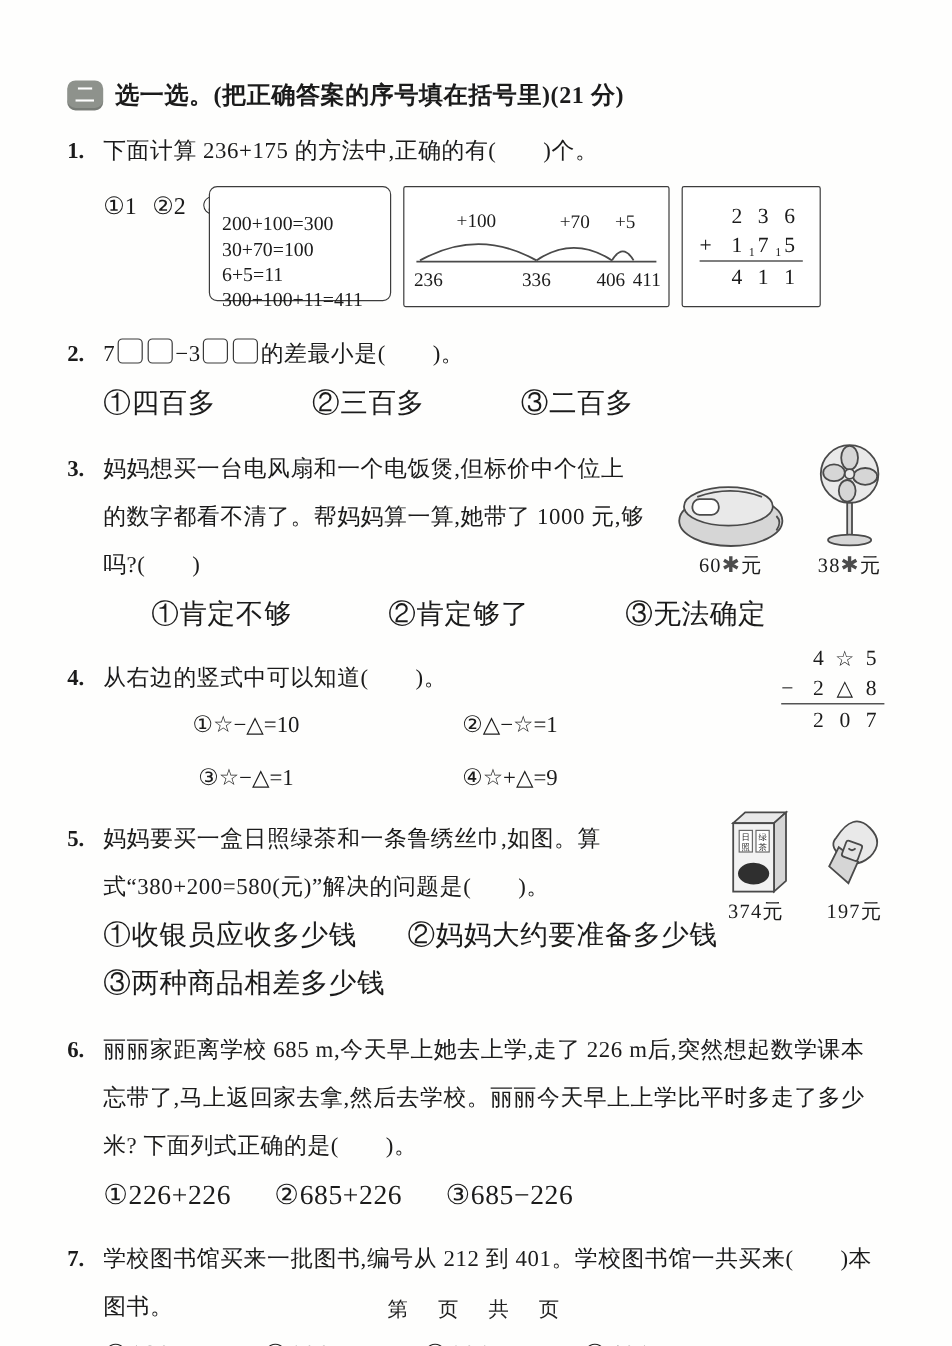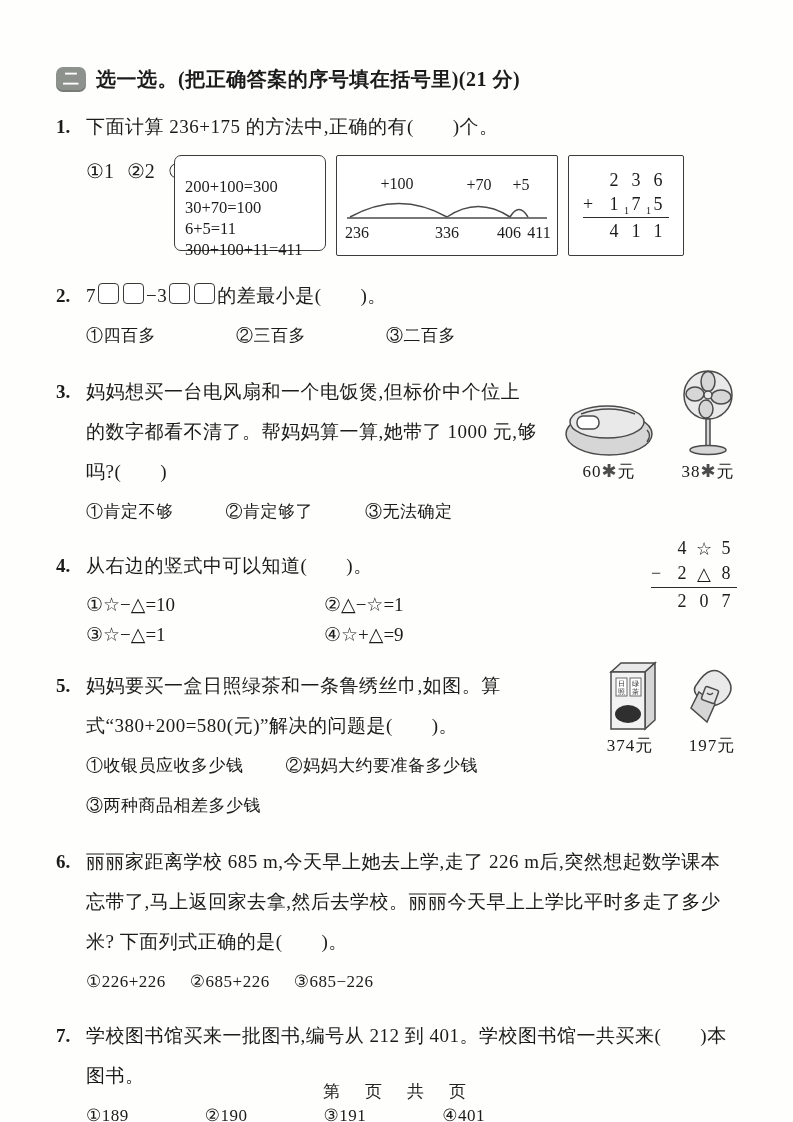--- a/index.html
+++ b/index.html
@@ -16,21 +16,21 @@
     display:flex;align-items:center;justify-content:center;
     font-size:16px;font-weight:700;box-shadow:inset 0 -2px 0 rgba(0,0,0,.15);
   }
   .sec-title{font-size:20px;font-weight:700;letter-spacing:.5px;}
 
   
   .q{display:flex;align-items:flex-start;}
   .qnum{width:30px;flex-shrink:0;font-weight:700;font-size:19px;line-height:40px;}
   .qbody{flex:1;position:relative;}
   .qtext{font-size:19px;line-height:40px;letter-spacing:.5px;}
-  .opts{display:flex;font-size:17px;line-height:40px;letter-spacing:.5px;align-items:center;}
+  .opts{display:flex;font-size:23px;line-height:40px;letter-spacing:.5px;align-items:center;}
 
   
   .q1-row{display:flex;align-items:flex-start;margin-top:8px;gap:10px;}
   .q1-choices{display:flex;flex-direction:row;gap:13px;width:78px;font-size:20px;padding-top:4px;}
   .mbox{border:1.6px solid #3c3c3c;background:#fff;}
   .mbox1{border-radius:7px;width:152px;height:96px;padding:20px 10px;box-sizing:border-box;
          font-size:16.5px;line-height:21px;font-family:"Liberation Serif",serif;}
   .mbox2{border-radius:2px;width:222px;height:101px;box-sizing:border-box;}
   .mbox3{border-radius:2px;width:116px;height:101px;box-sizing:border-box;
          display:flex;align-items:center;justify-content:center;}
@@ -48,21 +48,21 @@
   .sq{display:inline-block;width:19px;height:19px;border:1.6px solid #3a3a3a;border-radius:4px;
       vertical-align:-2px;margin:0 2px;background:#fff;}
 
   
   .figs{position:absolute;display:flex;align-items:flex-end;gap:16px;justify-content:center;}
   .fig{display:flex;flex-direction:column;align-items:center;}
   .price{font-size:17px;margin-top:2px;letter-spacing:1px;white-space:nowrap;}
   .smudge{color:#4c4c4c;font-size:18px;font-family:"DejaVu Sans",sans-serif;}
 
   
-  .q4grid{display:grid;grid-template-columns:238px auto;font-size:19px;line-height:30px;margin-top:4px;width:440px;}
+  .q4grid{display:grid;grid-template-columns:238px auto;row-gap:14px;font-size:19px;line-height:30px;margin-top:4px;width:440px;text-align:center;}
   .q4form{position:absolute;right:0;top:-8px;}
 
   .footer{position:absolute;left:0;right:0;top:1080px;text-align:center;
           font-size:17px;letter-spacing:4px;color:#222;
           font-family:"Liberation Sans","DejaVu Sans",sans-serif;}
 
   svg .ln{stroke:#4a4a4a;stroke-width:1.5;fill:none;}
   svg .fill-l{fill:#e9e9e9;stroke:#4a4a4a;stroke-width:1.5;}
   svg .fill-m{fill:#d6d6d6;stroke:#4a4a4a;stroke-width:1.5;}
   svg text{font-family:"Liberation Serif","DejaVu Serif",serif;fill:#1b1b1b;}
@@ -173,21 +173,21 @@
                 <ellipse class="fill-m" cx="22" cy="26" rx="9" ry="7"></ellipse>
                 <circle class="fill-l" cx="35" cy="27" r="4"></circle>
               </g>
               <rect class="fill-m" x="33" y="51" width="4" height="28"></rect>
               <ellipse class="fill-m" cx="35" cy="82" rx="18" ry="4.5"></ellipse>
             </svg>
             <div class="price"><span>38</span><span class="smudge">✱</span><span>元</span></div>
           </div>
         </div>
         <div class="qtext" style="width:452px;">妈妈想买一台电风扇和一个电饭煲,但标价中个位上的数字都看不清了。帮妈妈算一算,她带了 1000 元,够吗?(　　)</div>
-        <div class="opts" style="gap:52px;">
+        <div class="opts" style="gap:80px;margin-left:40px;">
           <span>①肯定不够</span>
           <span>②肯定够了</span>
           <span>③无法确定</span>
         </div>
       </div>
     </div>
 
     <div class="q" style="margin-top:14px;">
       <div class="qnum">4.</div>
       <div class="qbody">
@@ -260,21 +260,21 @@
         <div class="opts">
           <span>③两种商品相差多少钱</span>
         </div>
       </div>
     </div>
 
     <div class="q" style="margin-top:16px;">
       <div class="qnum">6.</div>
       <div class="qbody">
         <div class="qtext">丽丽家距离学校 685 m,今天早上她去上学,走了 226 m后,突然想起数学课本忘带了,马上返回家去拿,然后去学校。丽丽今天早上上学比平时多走了多少米? 下面列式正确的是(　　)。</div>
-        <div class="opts" style="gap:24px;">
+        <div class="opts" style="gap:36px;">
           <span>①226+226</span>
           <span>②685+226</span>
           <span>③685−226</span>
         </div>
       </div>
     </div>
 
     <div class="q" style="margin-top:14px;">
       <div class="qnum">7.</div>
       <div class="qbody">

